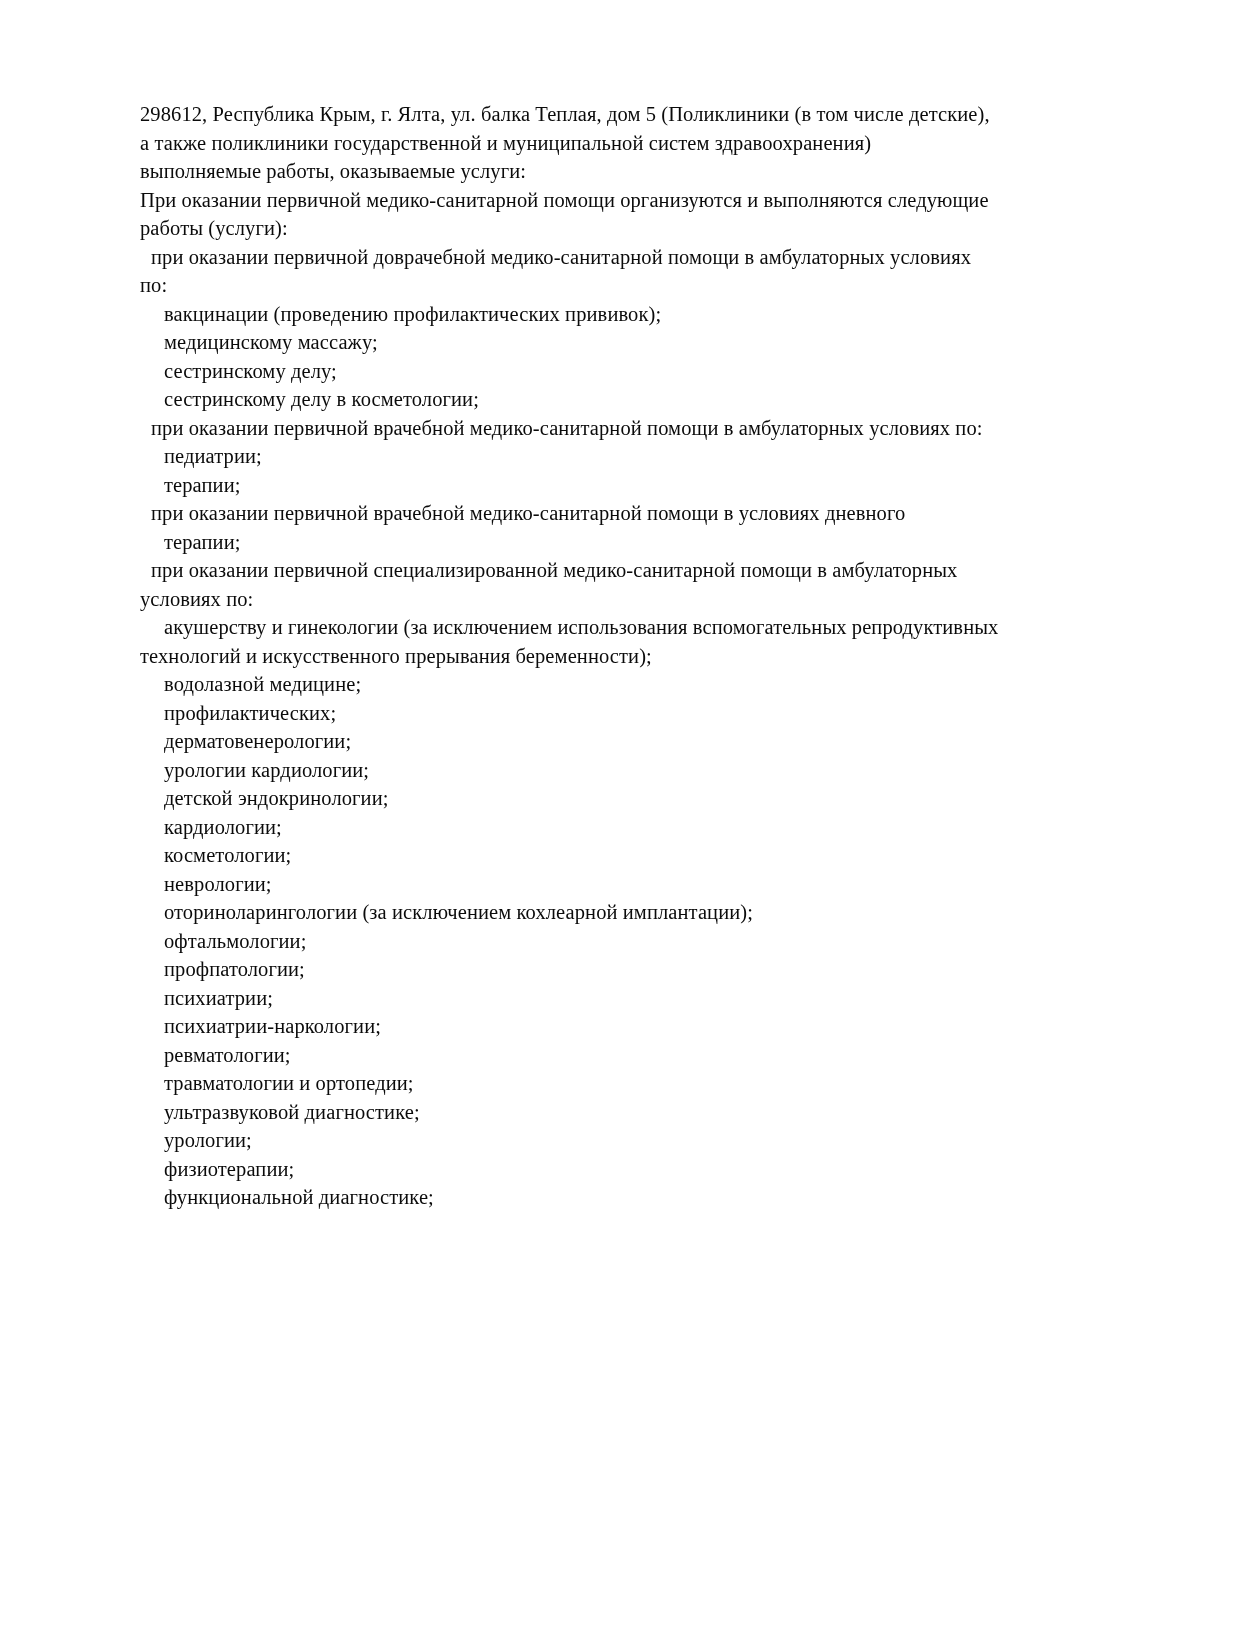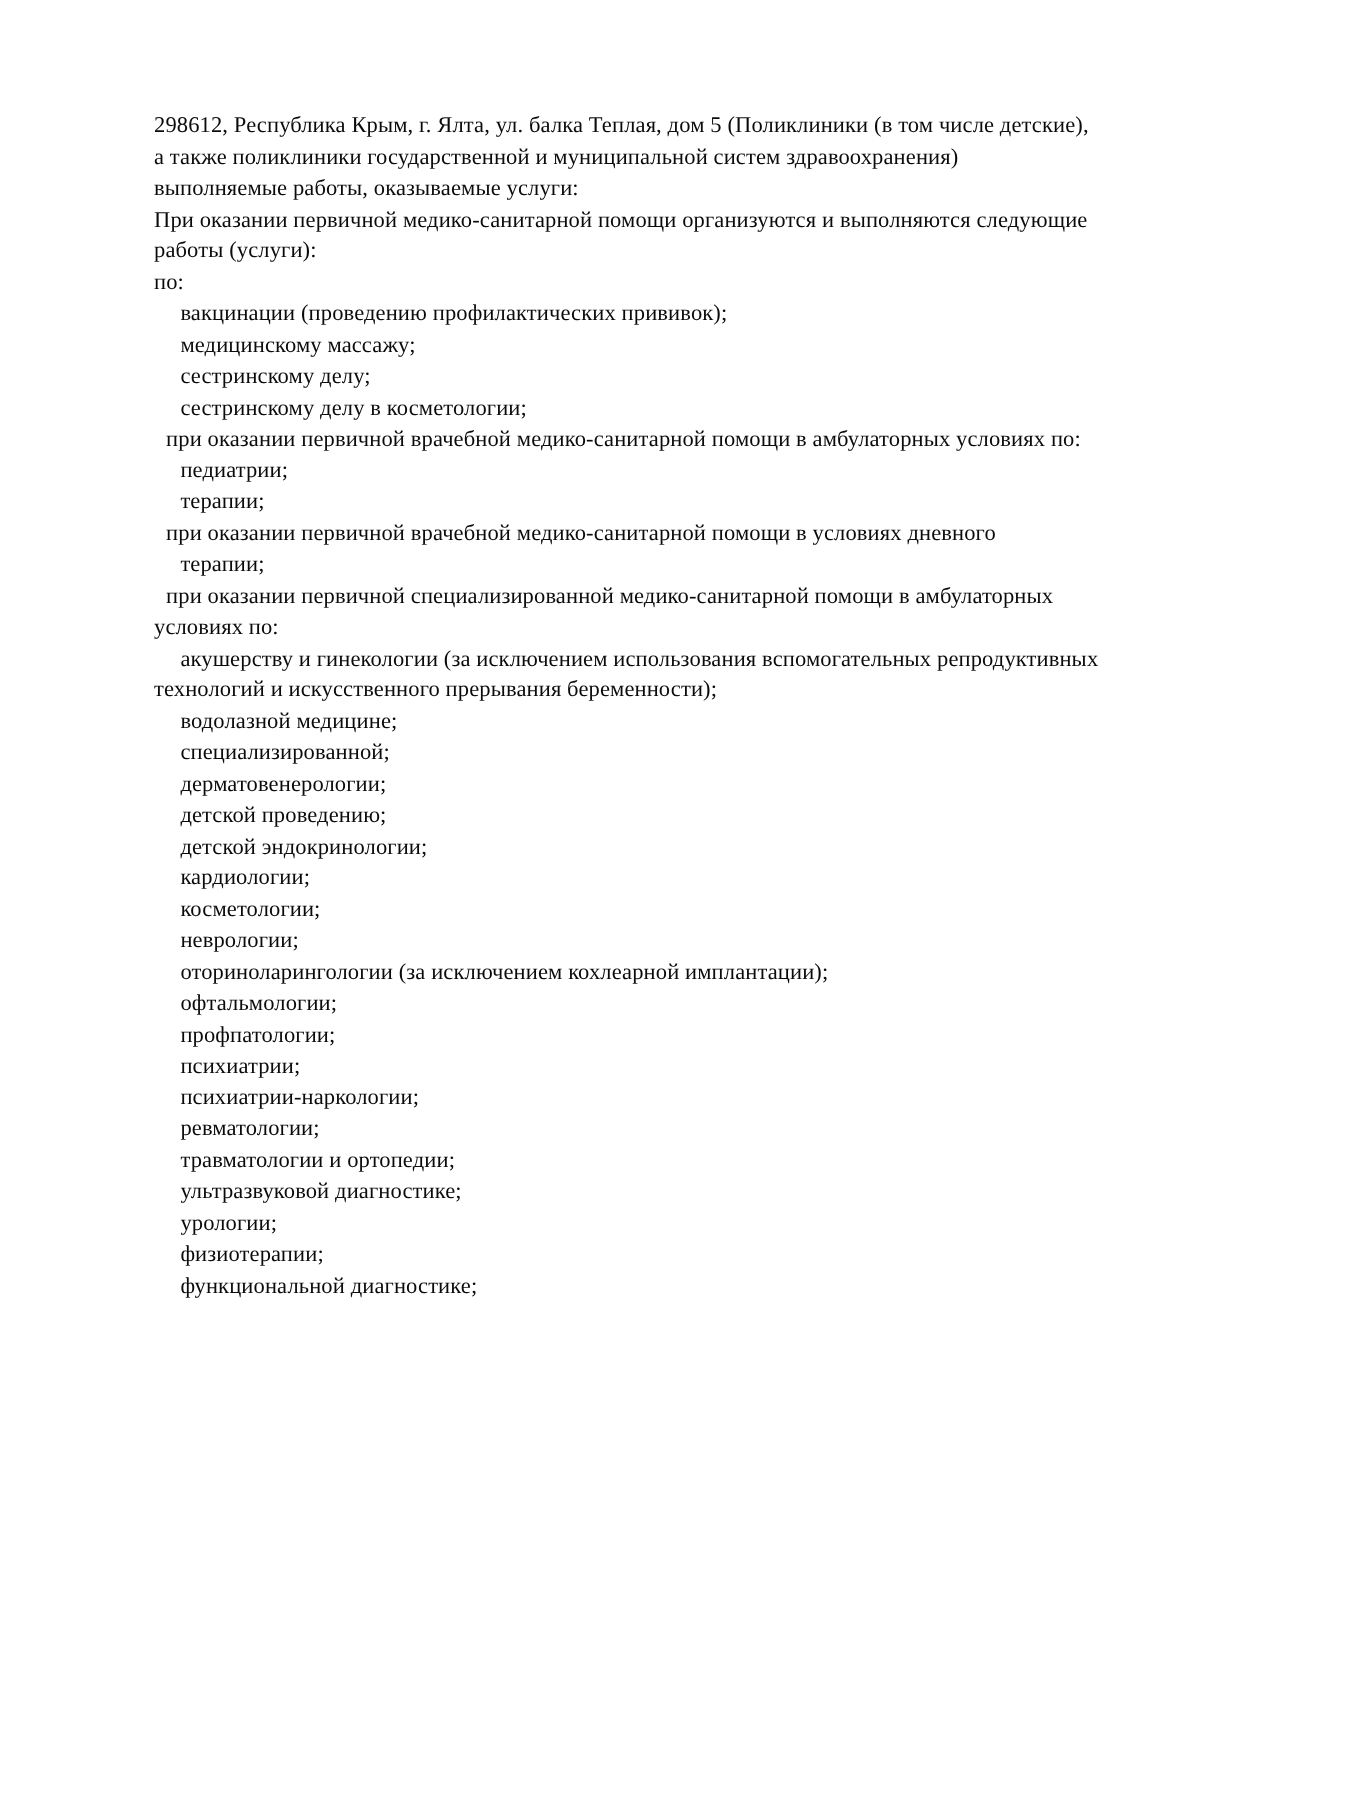--- a/index.html
+++ b/index.html
@@ -35,38 +35,39 @@
 </head>
 <body>
 
 <div class="page">
   <div class="document-body">
       <div class="line indent-0">298612, Республика Крым, г. Ялта, ул. балка Теплая, дом 5 (Поликлиники (в том числе детские),</div>
       <div class="line indent-0">а также поликлиники государственной и муниципальной систем здравоохранения)</div>
       <div class="line indent-0">выполняемые работы, оказываемые услуги:</div>
       <div class="line indent-0">При оказании первичной медико-санитарной помощи организуются и выполняются следующие</div>
       <div class="line indent-0">работы (услуги):</div>
+      <div class="line indent-1">при оказании первичной доврачебной медико-санитарной помощи в амбулаторных условиях</div>
       <div class="line indent-0">по:</div>
       <div class="line indent-2">вакцинации (проведению профилактических прививок);</div>
       <div class="line indent-2">медицинскому массажу;</div>
       <div class="line indent-2">сестринскому делу;</div>
       <div class="line indent-2">сестринскому делу в косметологии;</div>
       <div class="line indent-1">при оказании первичной врачебной медико-санитарной помощи в амбулаторных условиях по:</div>
       <div class="line indent-2">педиатрии;</div>
       <div class="line indent-2">терапии;</div>
       <div class="line indent-1">при оказании первичной врачебной медико-санитарной помощи в условиях дневного</div>
       <div class="line indent-2">терапии;</div>
       <div class="line indent-1">при оказании первичной специализированной медико-санитарной помощи в амбулаторных</div>
       <div class="line indent-0">условиях по:</div>
       <div class="line indent-2">акушерству и гинекологии (за исключением использования вспомогательных репродуктивных</div>
       <div class="line indent-0">технологий и искусственного прерывания беременности);</div>
       <div class="line indent-2">водолазной медицине;</div>
-      <div class="line indent-2">специализированной;</div>
+      <div class="line indent-2">профилактических;</div>
       <div class="line indent-2">дерматовенерологии;</div>
-      <div class="line indent-2">детской проведению;</div>
+      <div class="line indent-2">урологии кардиологии;</div>
       <div class="line indent-2">детской эндокринологии;</div>
       <div class="line indent-2">кардиологии;</div>
       <div class="line indent-2">косметологии;</div>
       <div class="line indent-2">неврологии;</div>
       <div class="line indent-2">оториноларингологии (за исключением кохлеарной имплантации);</div>
       <div class="line indent-2">офтальмологии;</div>
       <div class="line indent-2">профпатологии;</div>
       <div class="line indent-2">психиатрии;</div>
       <div class="line indent-2">психиатрии-наркологии;</div>
       <div class="line indent-2">ревматологии;</div>

